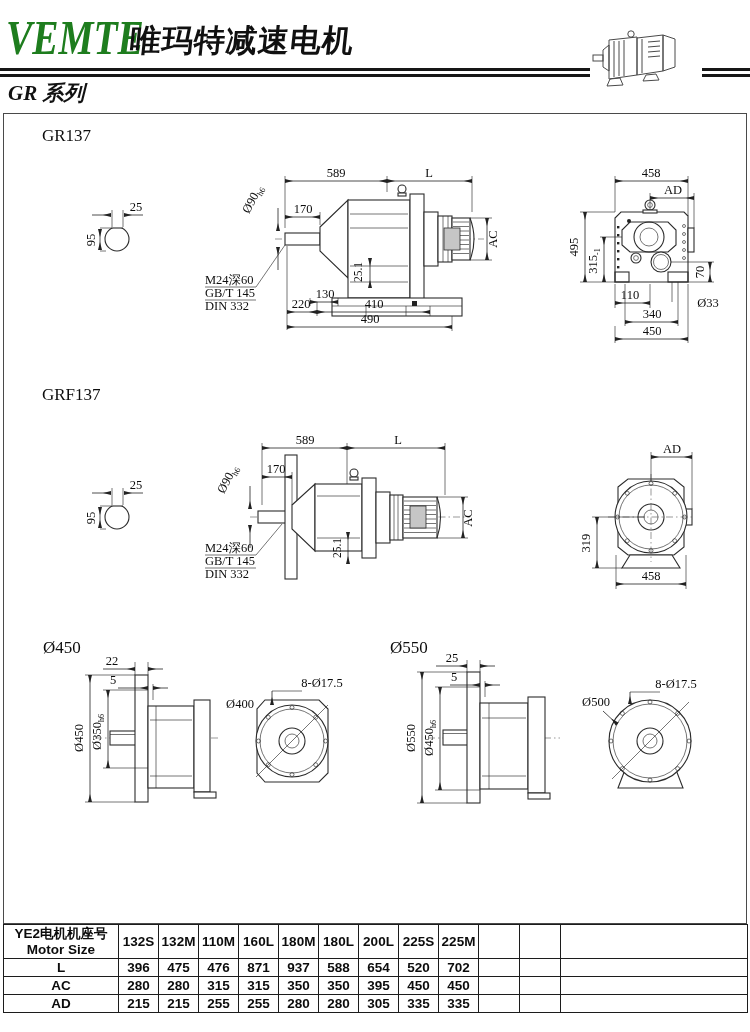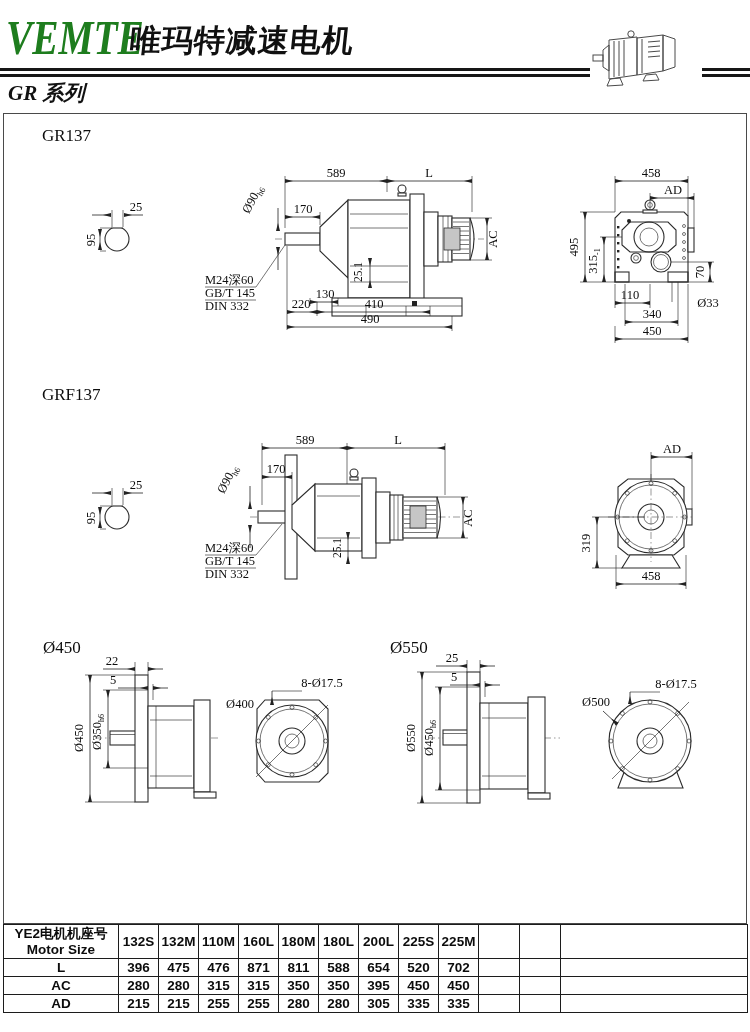--- a/index.html
+++ b/index.html
@@ -470,21 +470,21 @@
       <td></td>
       <td></td>
       <td></td>
     </tr>
     <tr>
       <td>L</td>
       <td>396</td>
       <td>475</td>
       <td>476</td>
       <td>871</td>
-      <td>811</td>
+      <td>937</td>
       <td>588</td>
       <td>654</td>
       <td>520</td>
       <td>702</td>
       <td></td>
       <td></td>
       <td></td>
     </tr>
     <tr>
       <td>AC</td>

